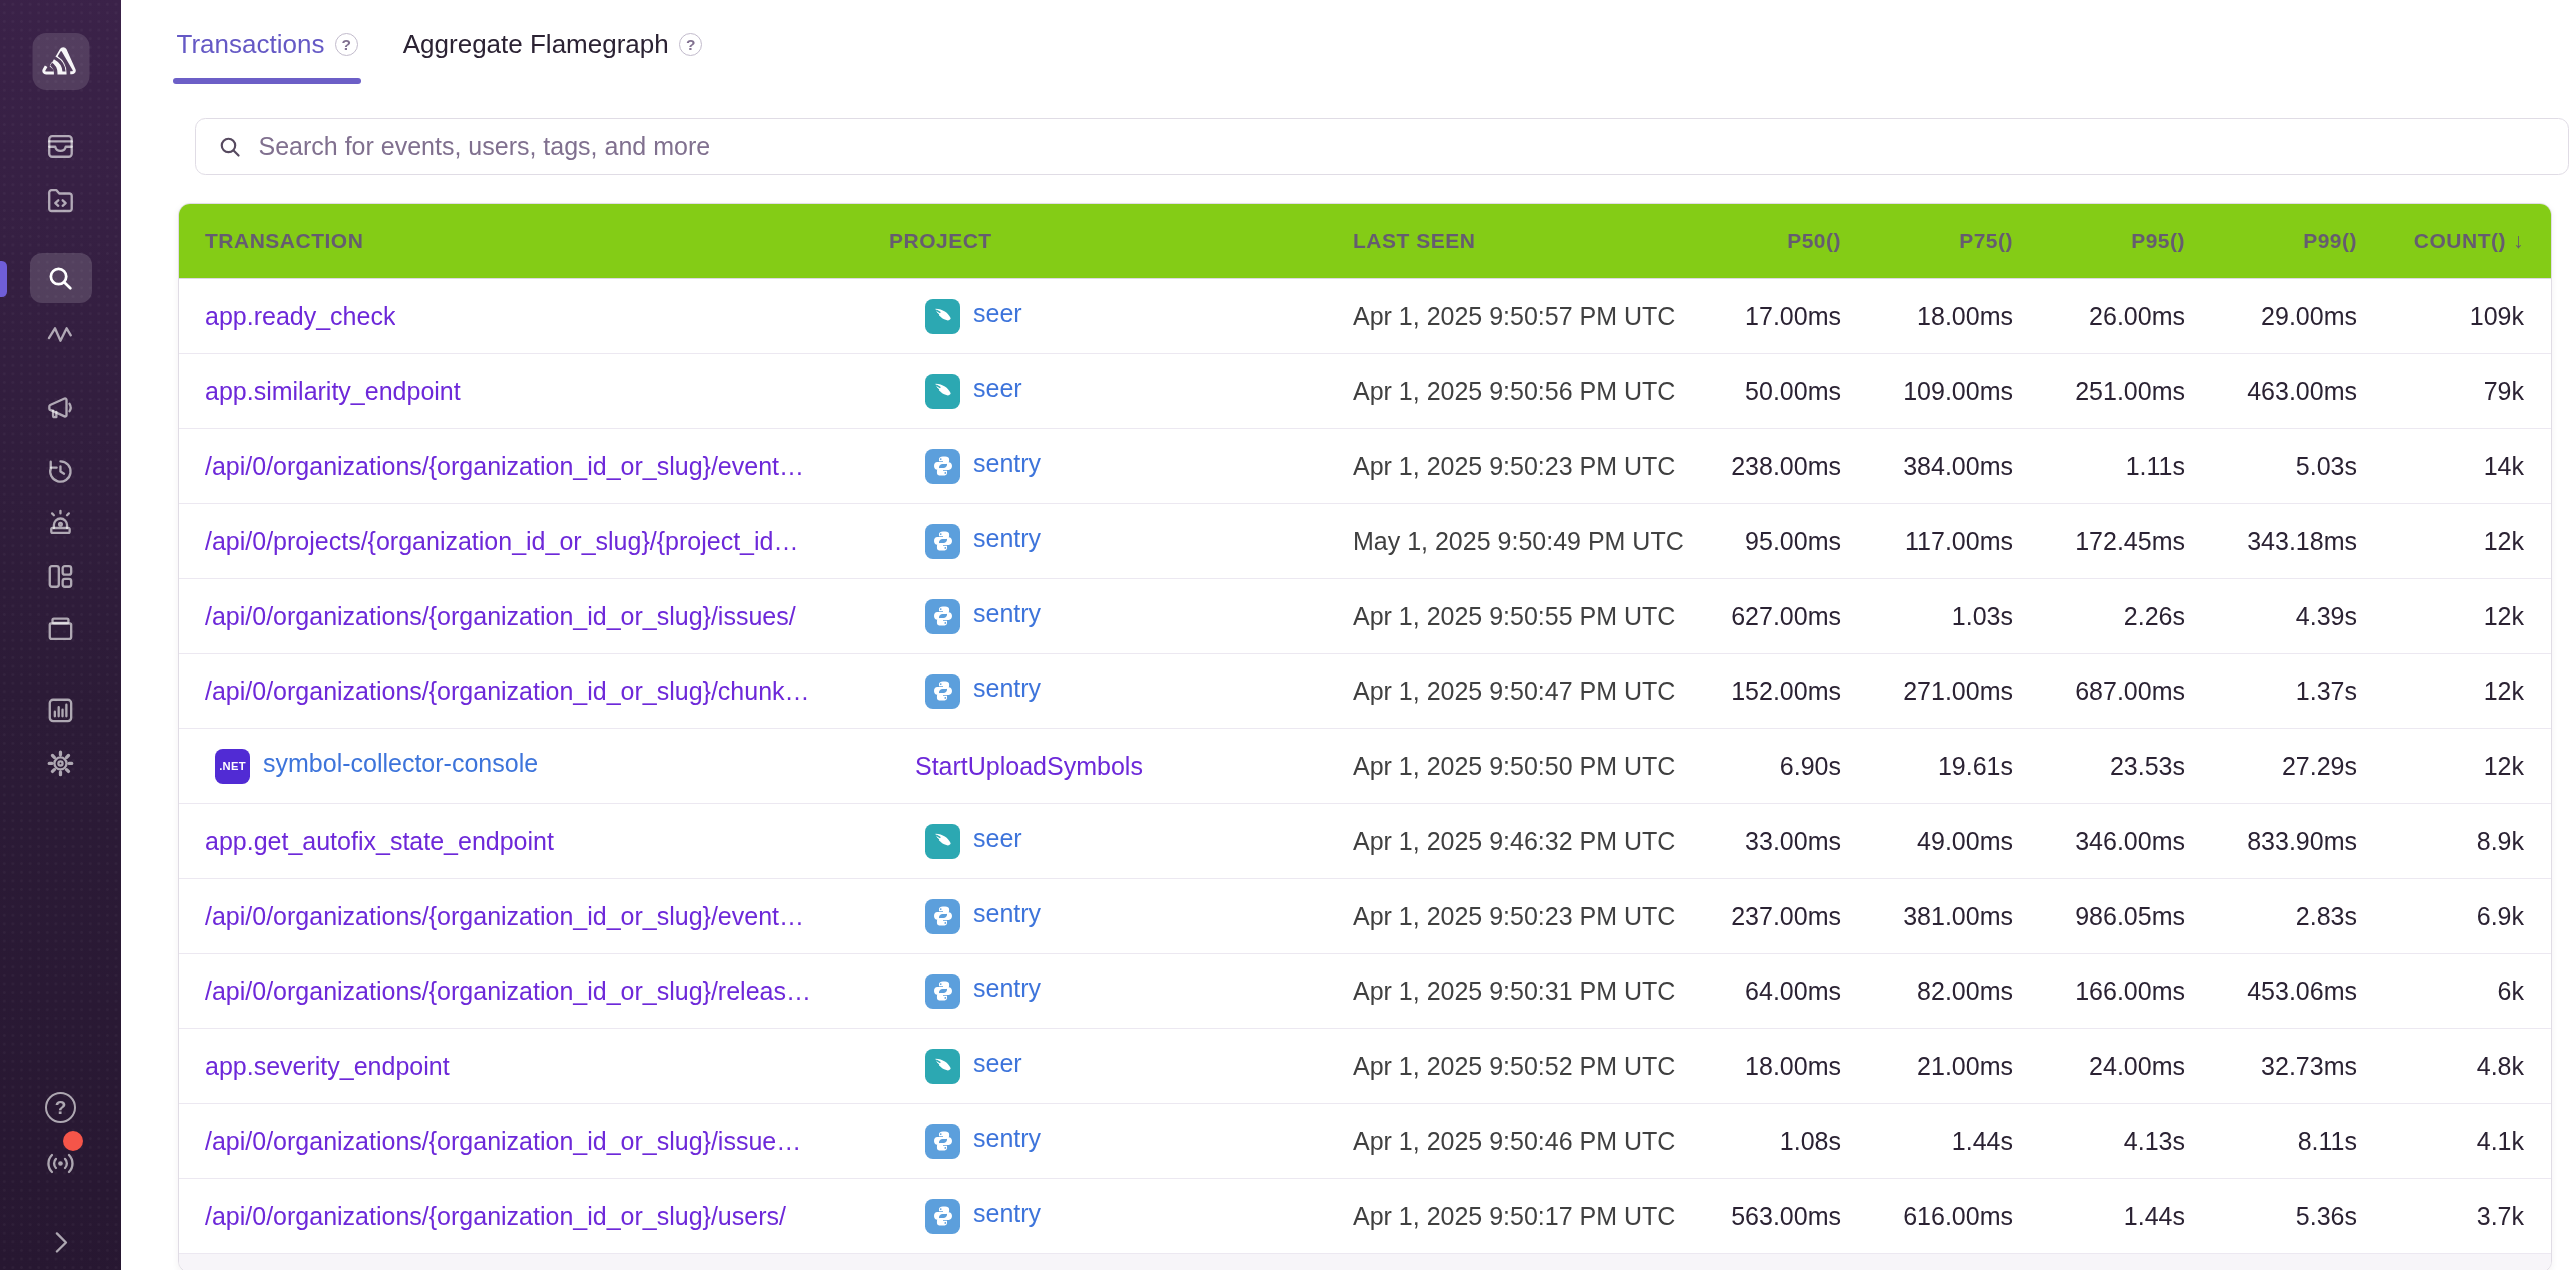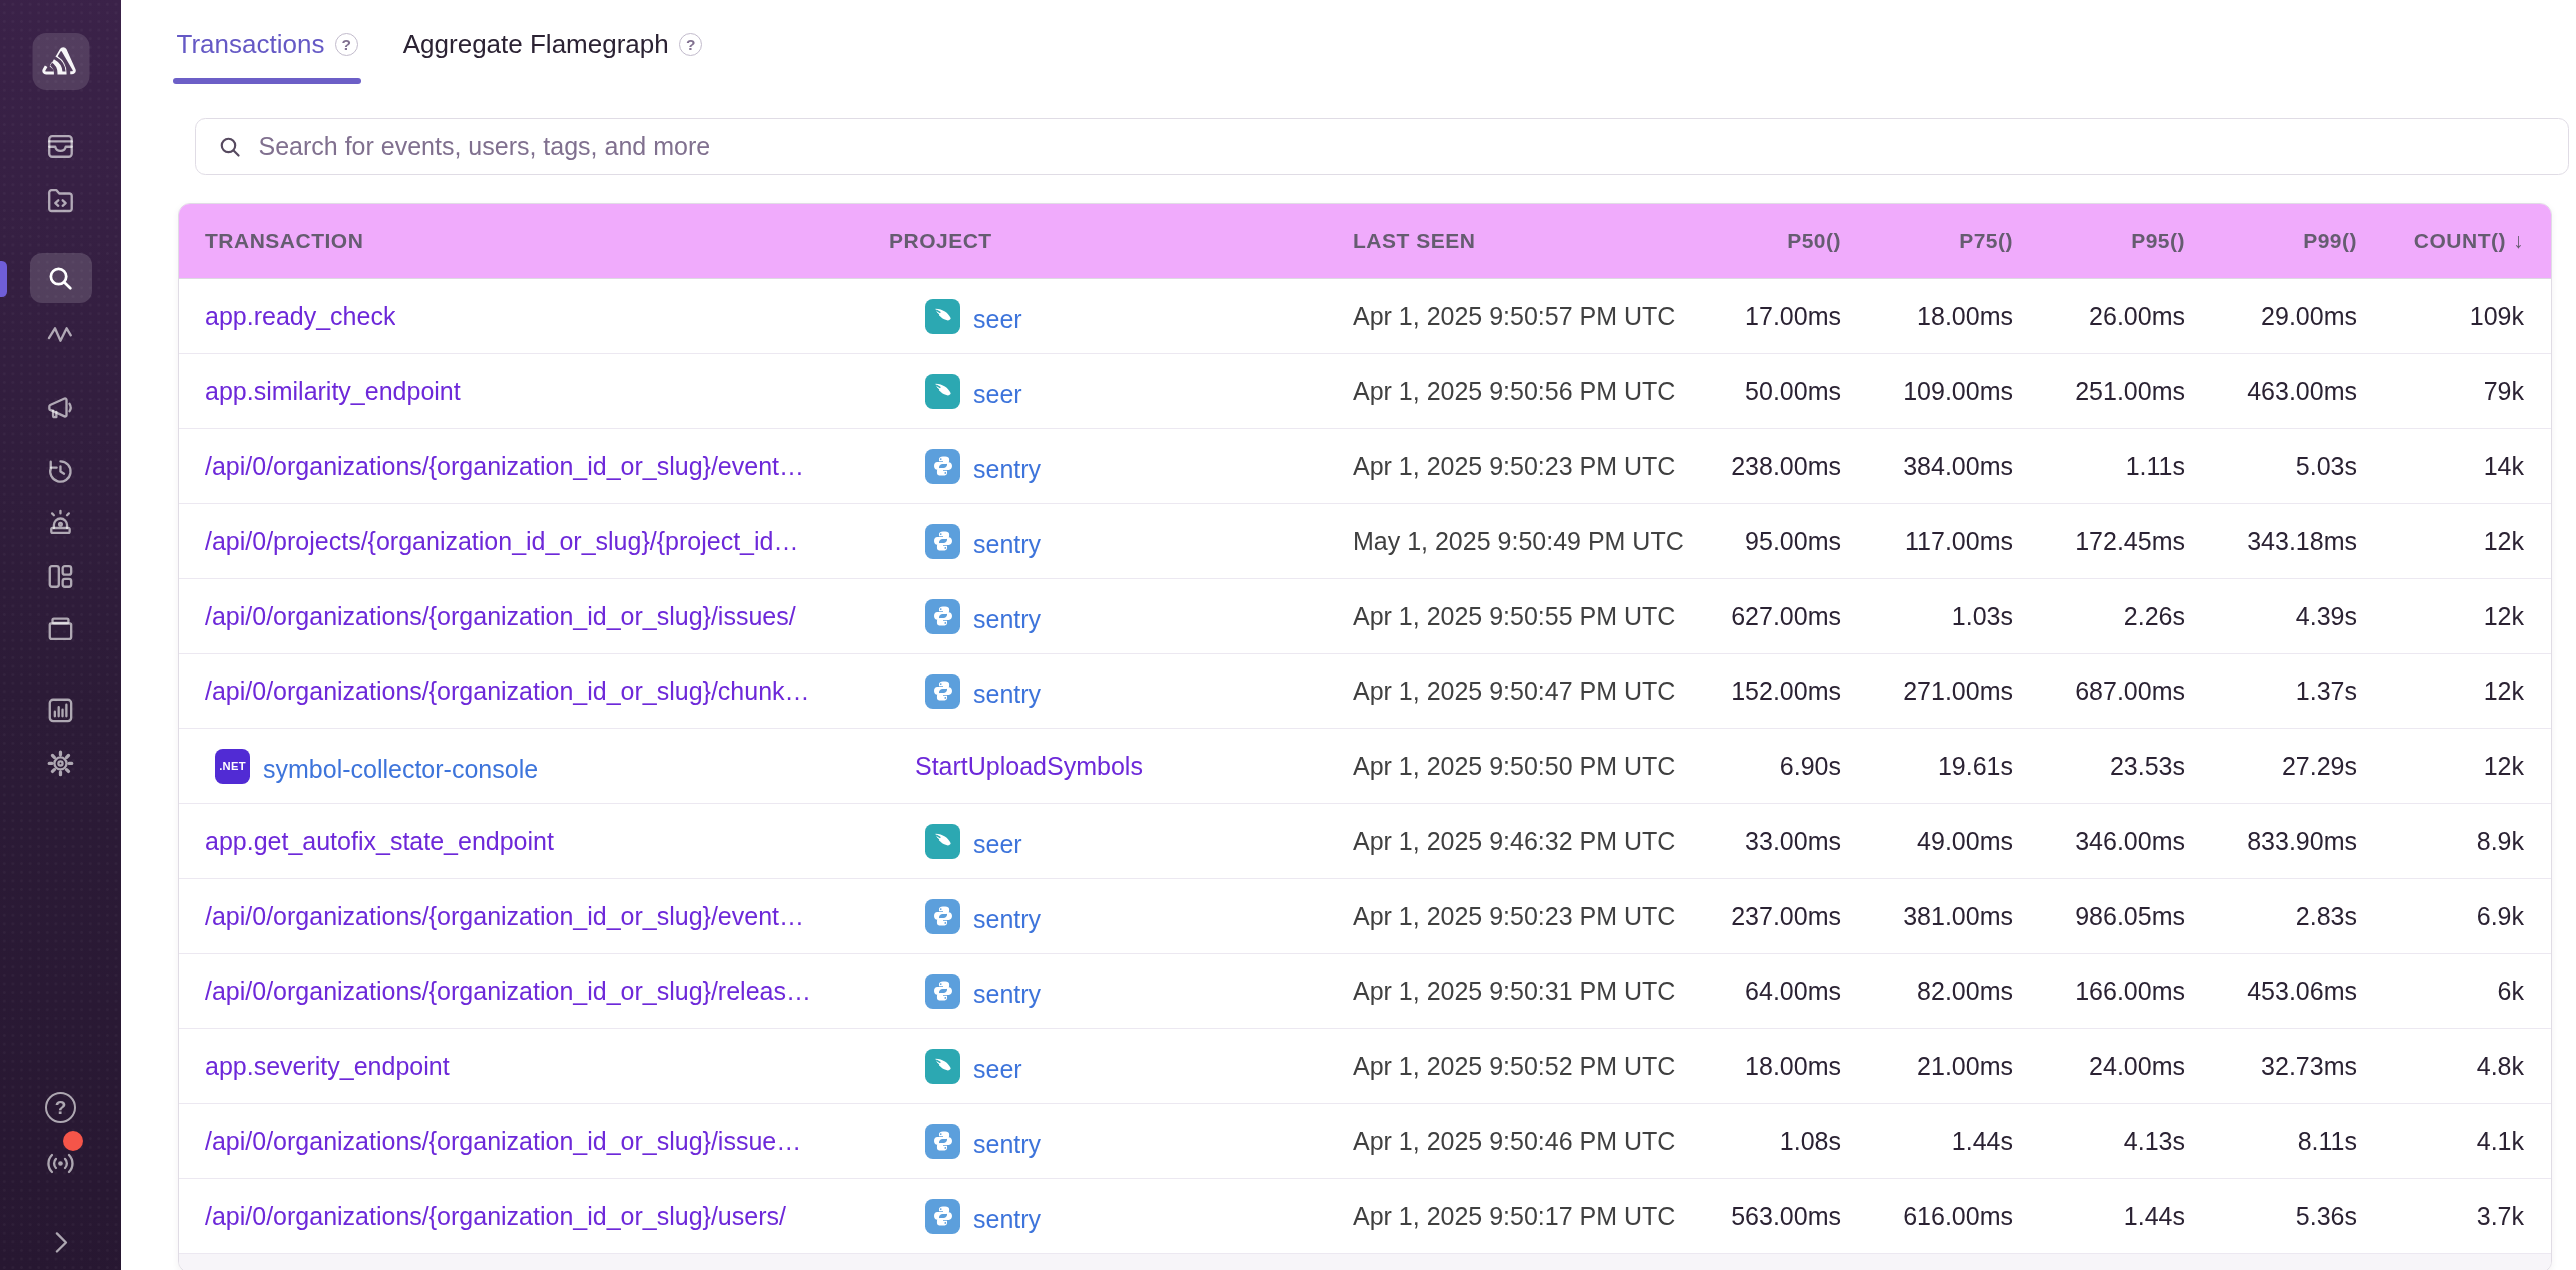--- a/index.html
+++ b/index.html
@@ -51,30 +51,30 @@
   .searchbar svg { width:26px; height:26px; stroke:#56495f; stroke-width:2; fill:none; stroke-linecap:round; }
   .searchbar input { border:none; outline:none; flex:1; font-size:25px; color:#2B2233;
                      font-family:inherit; background:transparent; }
   .searchbar input::placeholder { color:#80708F; }
 
   
   .grid-table { position:absolute; left:57px; top:203px; width:2374px; height:1070px;
                 border:1.7px solid #E0DCE5; border-radius:12px; overflow:hidden; background:#fff;
                 box-shadow:0 2.6px 7px rgba(43,34,51,.06); }
   .thead { display:grid; grid-template-columns:710px 464px 340px 172px 172px 172px 172px 167px;
-           height:75px; align-items:center; background:#f0abfc; border-bottom:1.7px solid #DDD8E2;
+           height:75px; align-items:center; background:#84cc16; border-bottom:1.7px solid #DDD8E2;
            color:#655C70; font-size:21px; font-weight:bold; letter-spacing:0.5px; }
   .row { display:grid; grid-template-columns:710px 464px 340px 172px 172px 172px 172px 167px;
          height:75px; align-items:center; border-bottom:1.7px solid #ECE8F1; background:#fff;
          font-size:25px; }
   .cell { overflow:hidden; white-space:nowrap; }
   .c-txn { padding-left:26px; }
   .c-txn a { color:#6d28d9; text-decoration:none; display:inline-block; max-width:665px;
              overflow:hidden; text-overflow:ellipsis; white-space:nowrap; vertical-align:middle; }
-  .c-proj { display:flex; align-items:flex-end; gap:13px;padding-left:36px; }
+  .c-proj { display:flex; align-items:flex-start; gap:13px;padding-left:36px; }
   .c-proj a { color:#3D74DB; text-decoration:none; }
   .c-num { text-align:right; padding-right:24px; color:#2B2233; }
   .hcell.c-num { color:#655C70; }
   .c-date { color:#404040; }
   .sort { margin-left:7px; font-weight:bold; }
   .tfoot { height:75px; background:#F7F5F9; }
 
   .badge { width:35px; height:35px; border-radius:7.8px; flex:0 0 35px;
            display:flex; align-items:center; justify-content:center; }
   .badge .g { display:none; }

